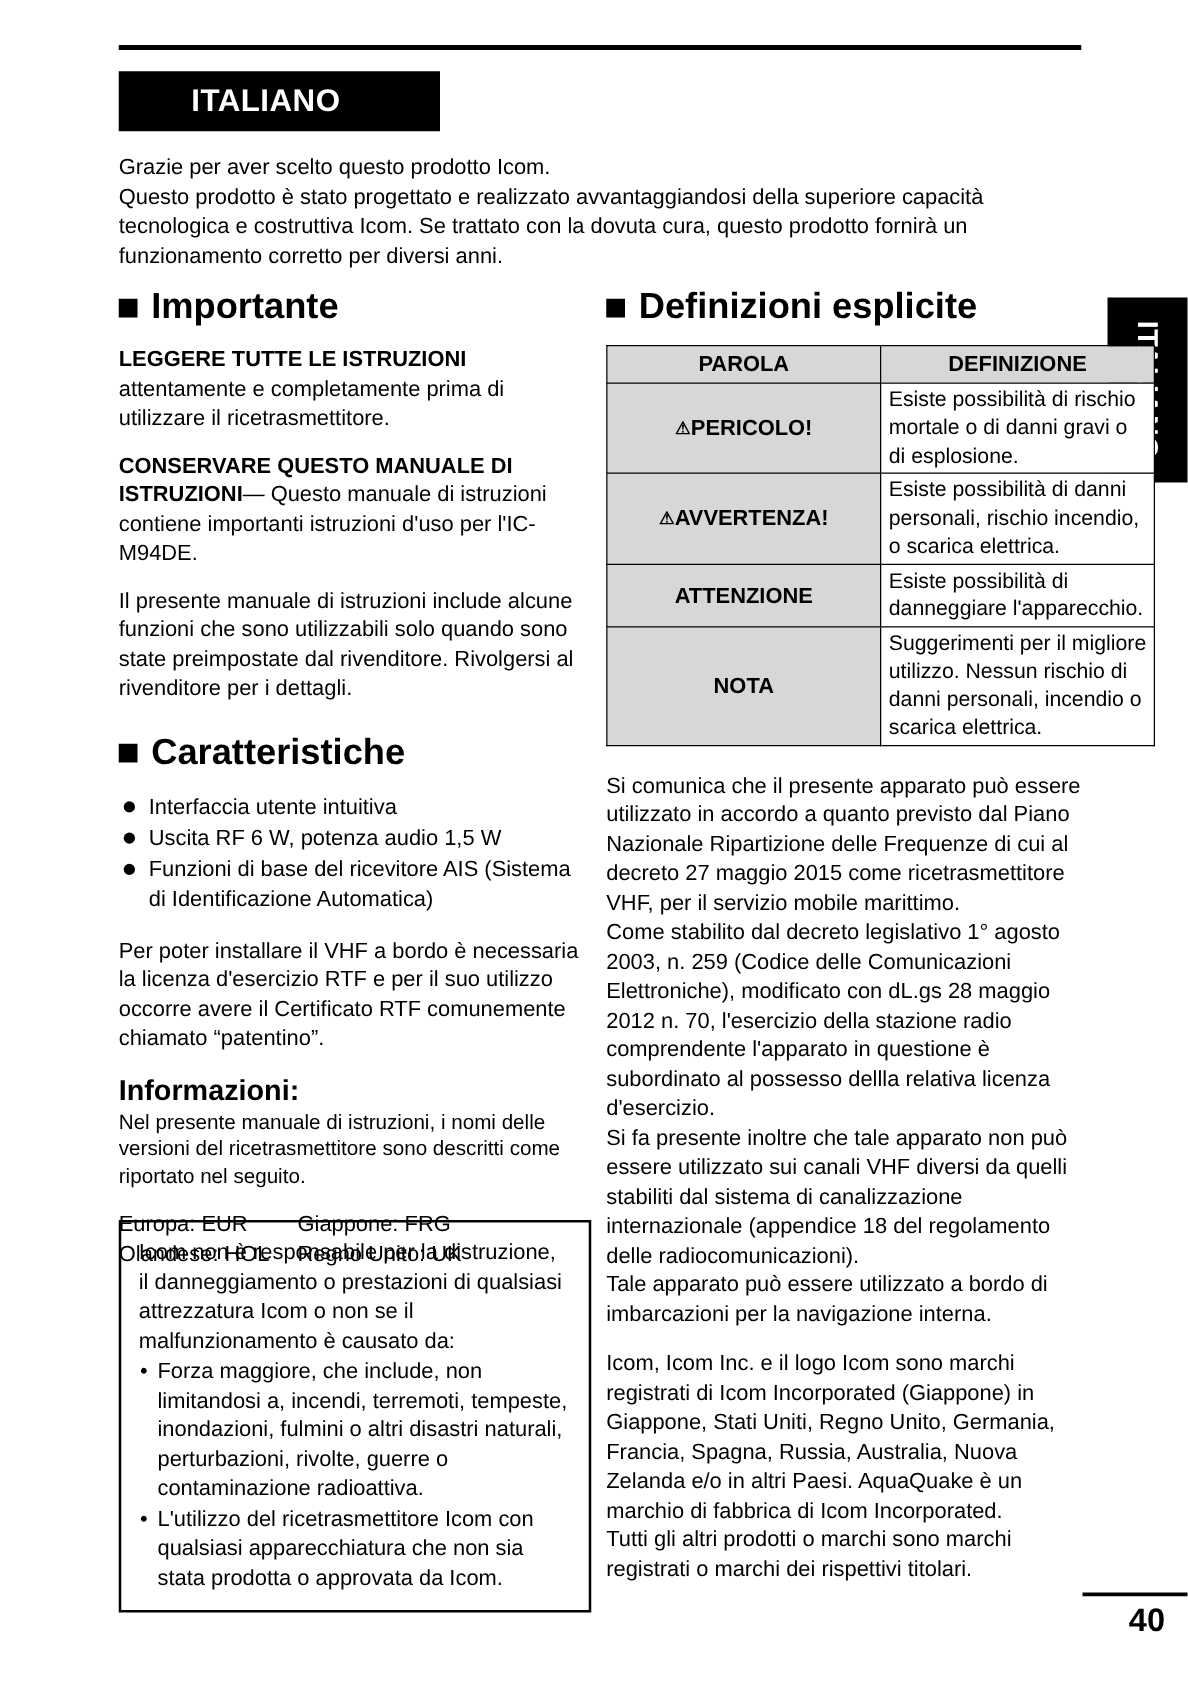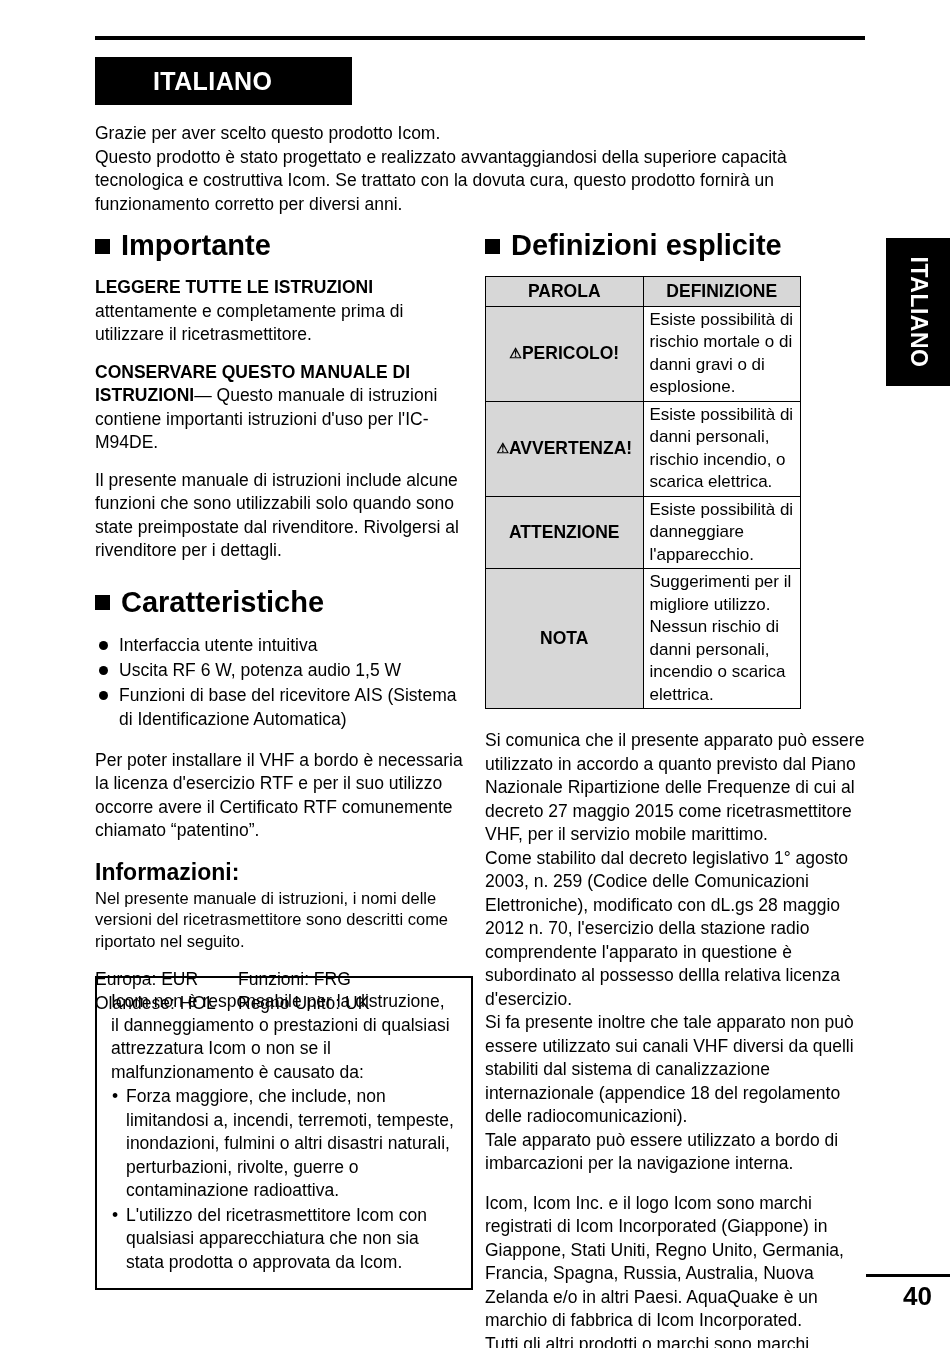--- a/index.html
+++ b/index.html
@@ -184,21 +184,21 @@
   .box ul li::before {
     content: "•";
     position: absolute;
     left: 1px;
     top: 0;
   }
 
   
   table.defs {
     border-collapse: collapse;
-    width: 316px;
+    width: 439px;
     font-size: 17px;
     table-layout: fixed;
     border-radius: 17px;
   }
   table.defs th, table.defs td {
     border: 1.5px solid #000;
     padding: 2px 6px;
     vertical-align: middle;
     line-height: 22.5px;
   }
@@ -313,21 +313,21 @@
     <div class="body-txt" style="margin-top:18px;">
       <p>Per poter installare il VHF a bordo è necessaria la licenza d'esercizio RTF e per il suo utilizzo occorre avere il Certificato RTF comunemente chiamato “patentino”.</p>
     </div>
 
     <div style="margin-top:16px;">
       <p class="sub-bold">Informazioni:</p>
       <p class="small-txt">Nel presente manuale di istruzioni, i nomi delle versioni del ricetrasmettitore sono descritti come riportato nel seguito.</p>
       <div class="versions">
         <div class="row">
           <span class="c1">Europa: EUR</span>
-          <span>Funzioni: FRG</span>
+          <span>Giappone: FRG</span>
         </div>
         <div class="row">
           <span class="c1">Olandese: HOL</span>
           <span>Regno Unito: UK</span>
         </div>
       </div>
     </div>
   </div>
 
   <div class="box">

